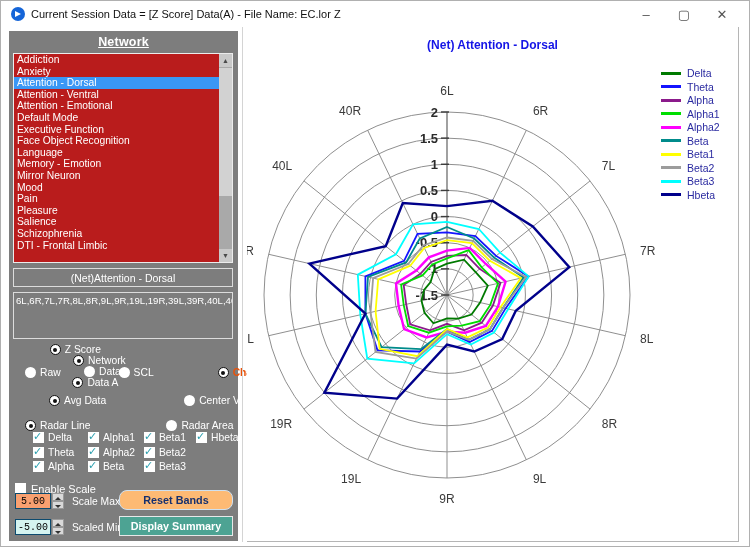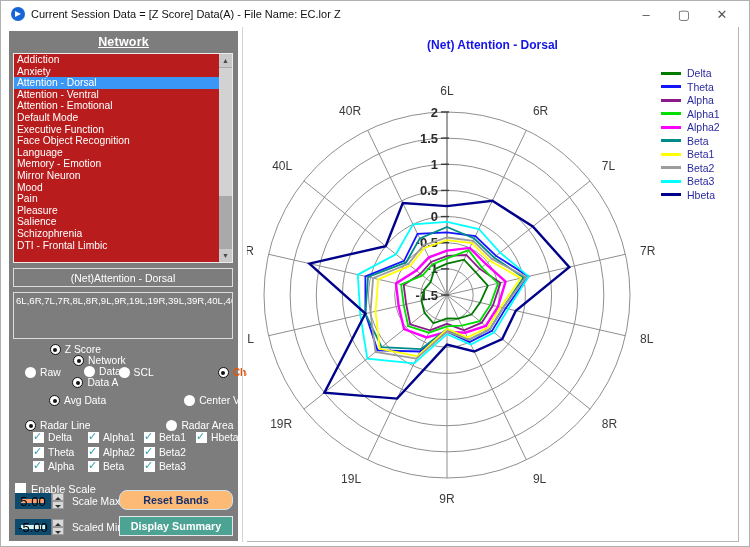--- a/index.html
+++ b/index.html
@@ -40,22 +40,22 @@
   .rlab{font-size:10.3px;color:#fff;white-space:nowrap;}
   
   .cbx-row{position:absolute;left:24px;display:flex;align-items:center;}
   .cbox{display:flex;align-items:center;gap:4px;}
   .cb{width:11px;height:11px;background:#fff;position:relative;flex:0 0 auto;}
   .cb.checked::after{content:"✓";position:absolute;left:0px;top:-2px;font-size:11px;font-weight:bold;color:var(--check-color,#2b9fae);}
   .clab{font-size:10.3px;color:#fff;white-space:nowrap;}
   
   .enable-row{position:absolute;left:6px;top:446px;display:flex;align-items:flex-start;gap:5px;font-size:11px;margin-top:6px;}
   .spin-row{position:absolute;left:6px;display:flex;align-items:center;}
-  .valbox{width:36px;height:16px;border:6px solid #0c4a6e;box-sizing:border-box;background:#fff;color:#000;
-    font-size:13px;display:flex;align-items:center;justify-content:center;}
+  .valbox{width:36px;height:16px;border:1px solid #0c4a6e;box-sizing:border-box;background:#fff;color:#000;
+    font-size:10px;display:flex;align-items:center;justify-content:center;font-family:Liberation Mono, monospace;}
   .spinner{width:12px;height:16px;display:flex;flex-direction:column;margin-left:1px;}
   .spin-btn{flex:1;background:#d9d9d9;border:1px solid #9a9a9a;box-sizing:border-box;position:relative;}
   .spin-btn.up::after{content:"";position:absolute;left:2px;top:2.5px;border-bottom:3px solid #333;border-left:3px solid transparent;border-right:3px solid transparent;}
   .spin-btn.down::after{content:"";position:absolute;left:2px;top:2.5px;border-top:3px solid #333;border-left:3px solid transparent;border-right:3px solid transparent;}
   .spin-label{font-size:10.3px;margin-left:8px;color:#fff;}
   .sb-button{position:absolute;left:110px;width:114px;height:20px;box-sizing:border-box;border:1px solid #cfe0ef;
     display:flex;align-items:center;justify-content:center;font-size:10.8px;font-weight:bold;cursor:default;}
   
   .chartpanel{position:absolute;left:246px;top:26px;width:492px;height:515px;background:#fff;border-right:1px solid #b5b5b5;border-bottom:1px solid #b5b5b5;box-sizing:border-box;}
   .splitter{position:absolute;left:241px;top:26px;width:1px;height:515px;background:#d4d4d4;}

